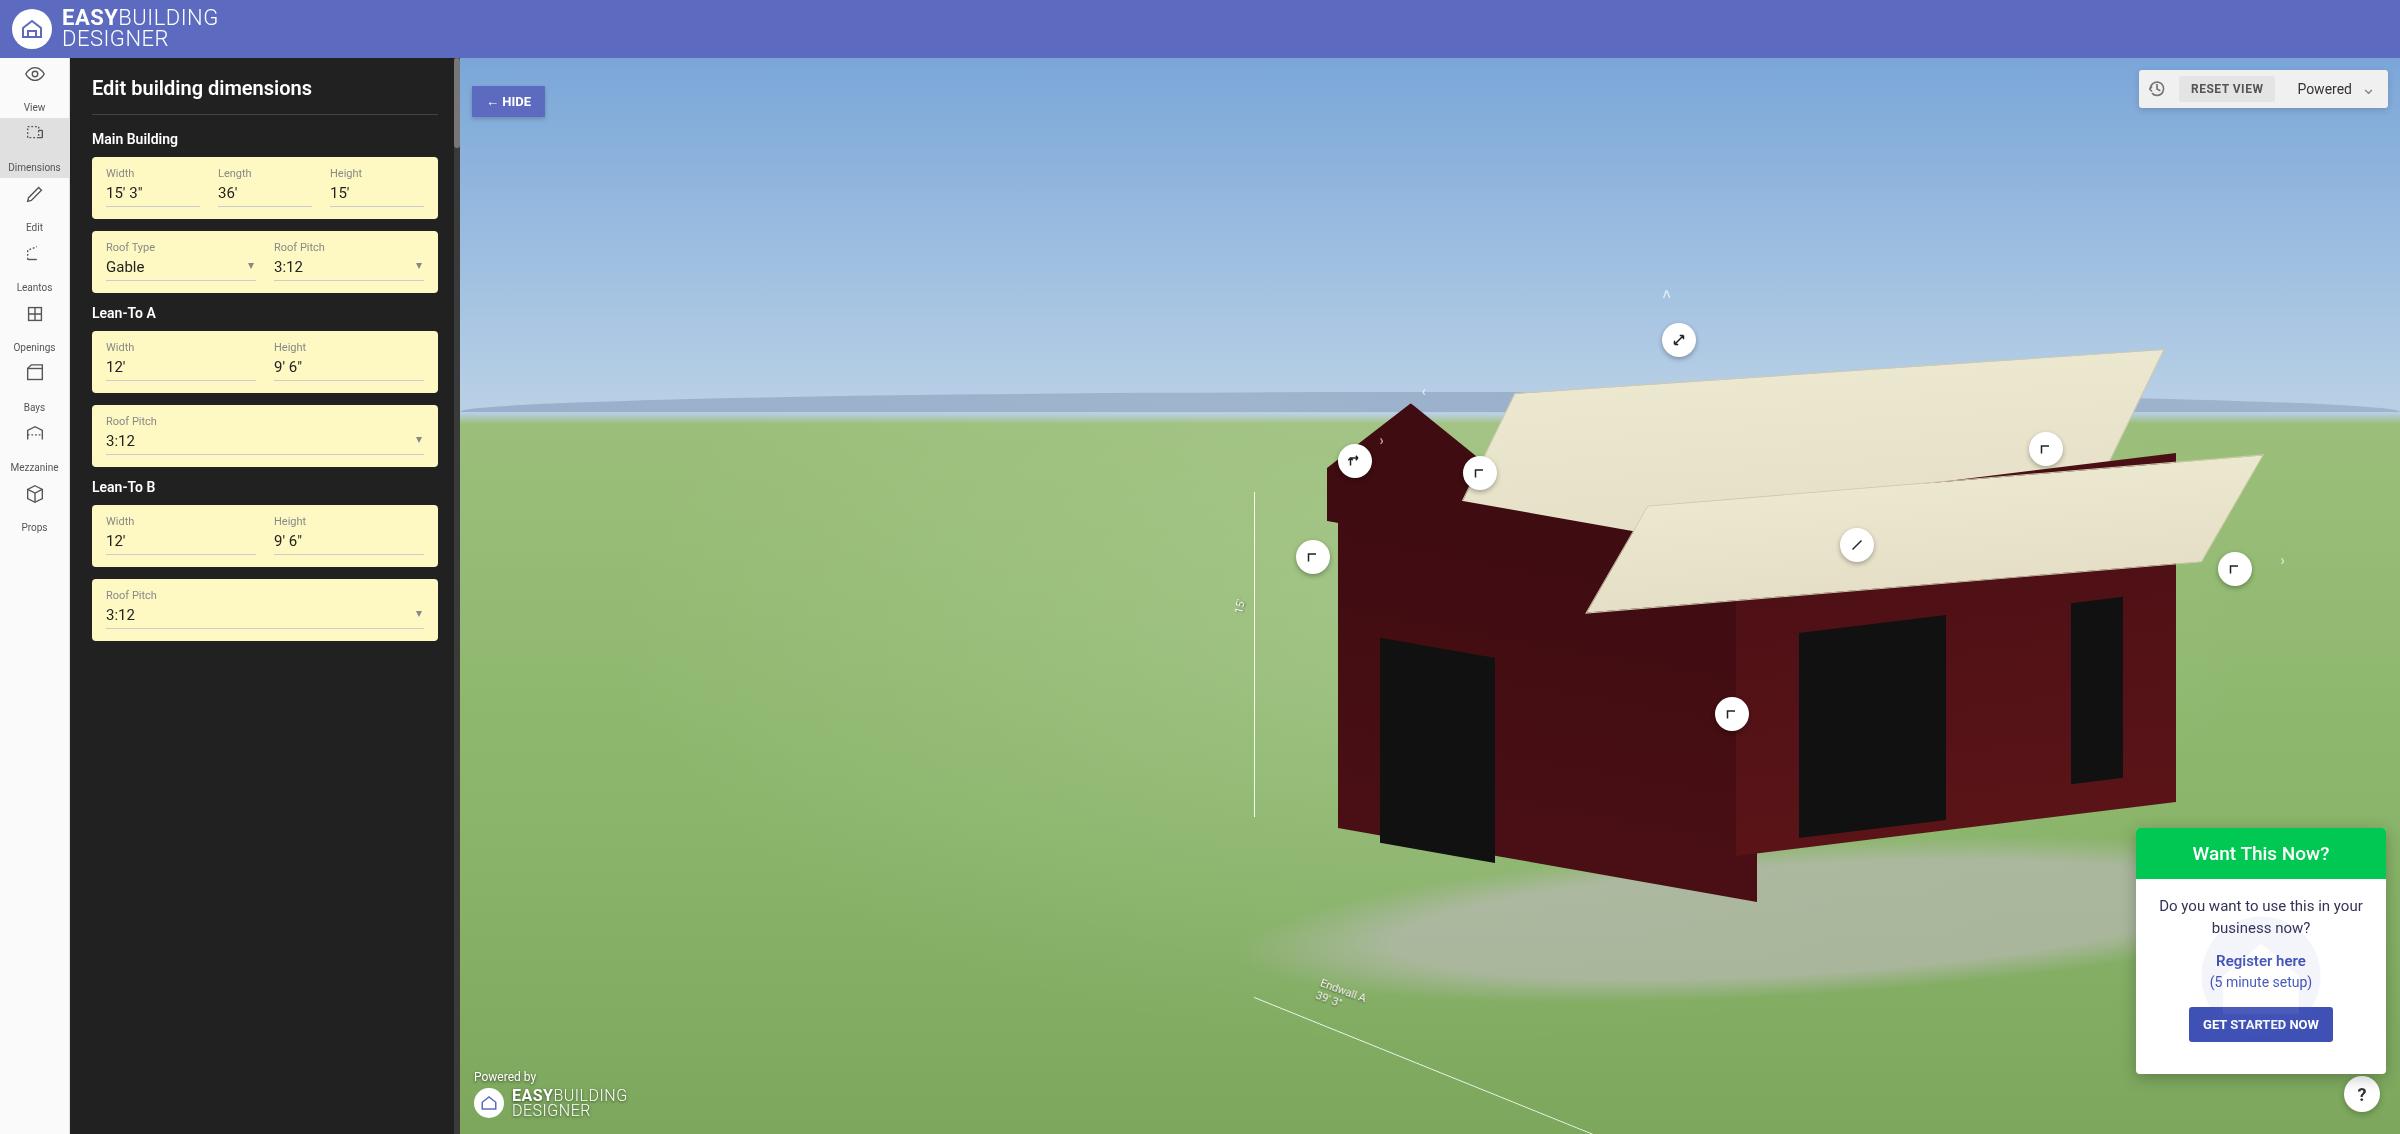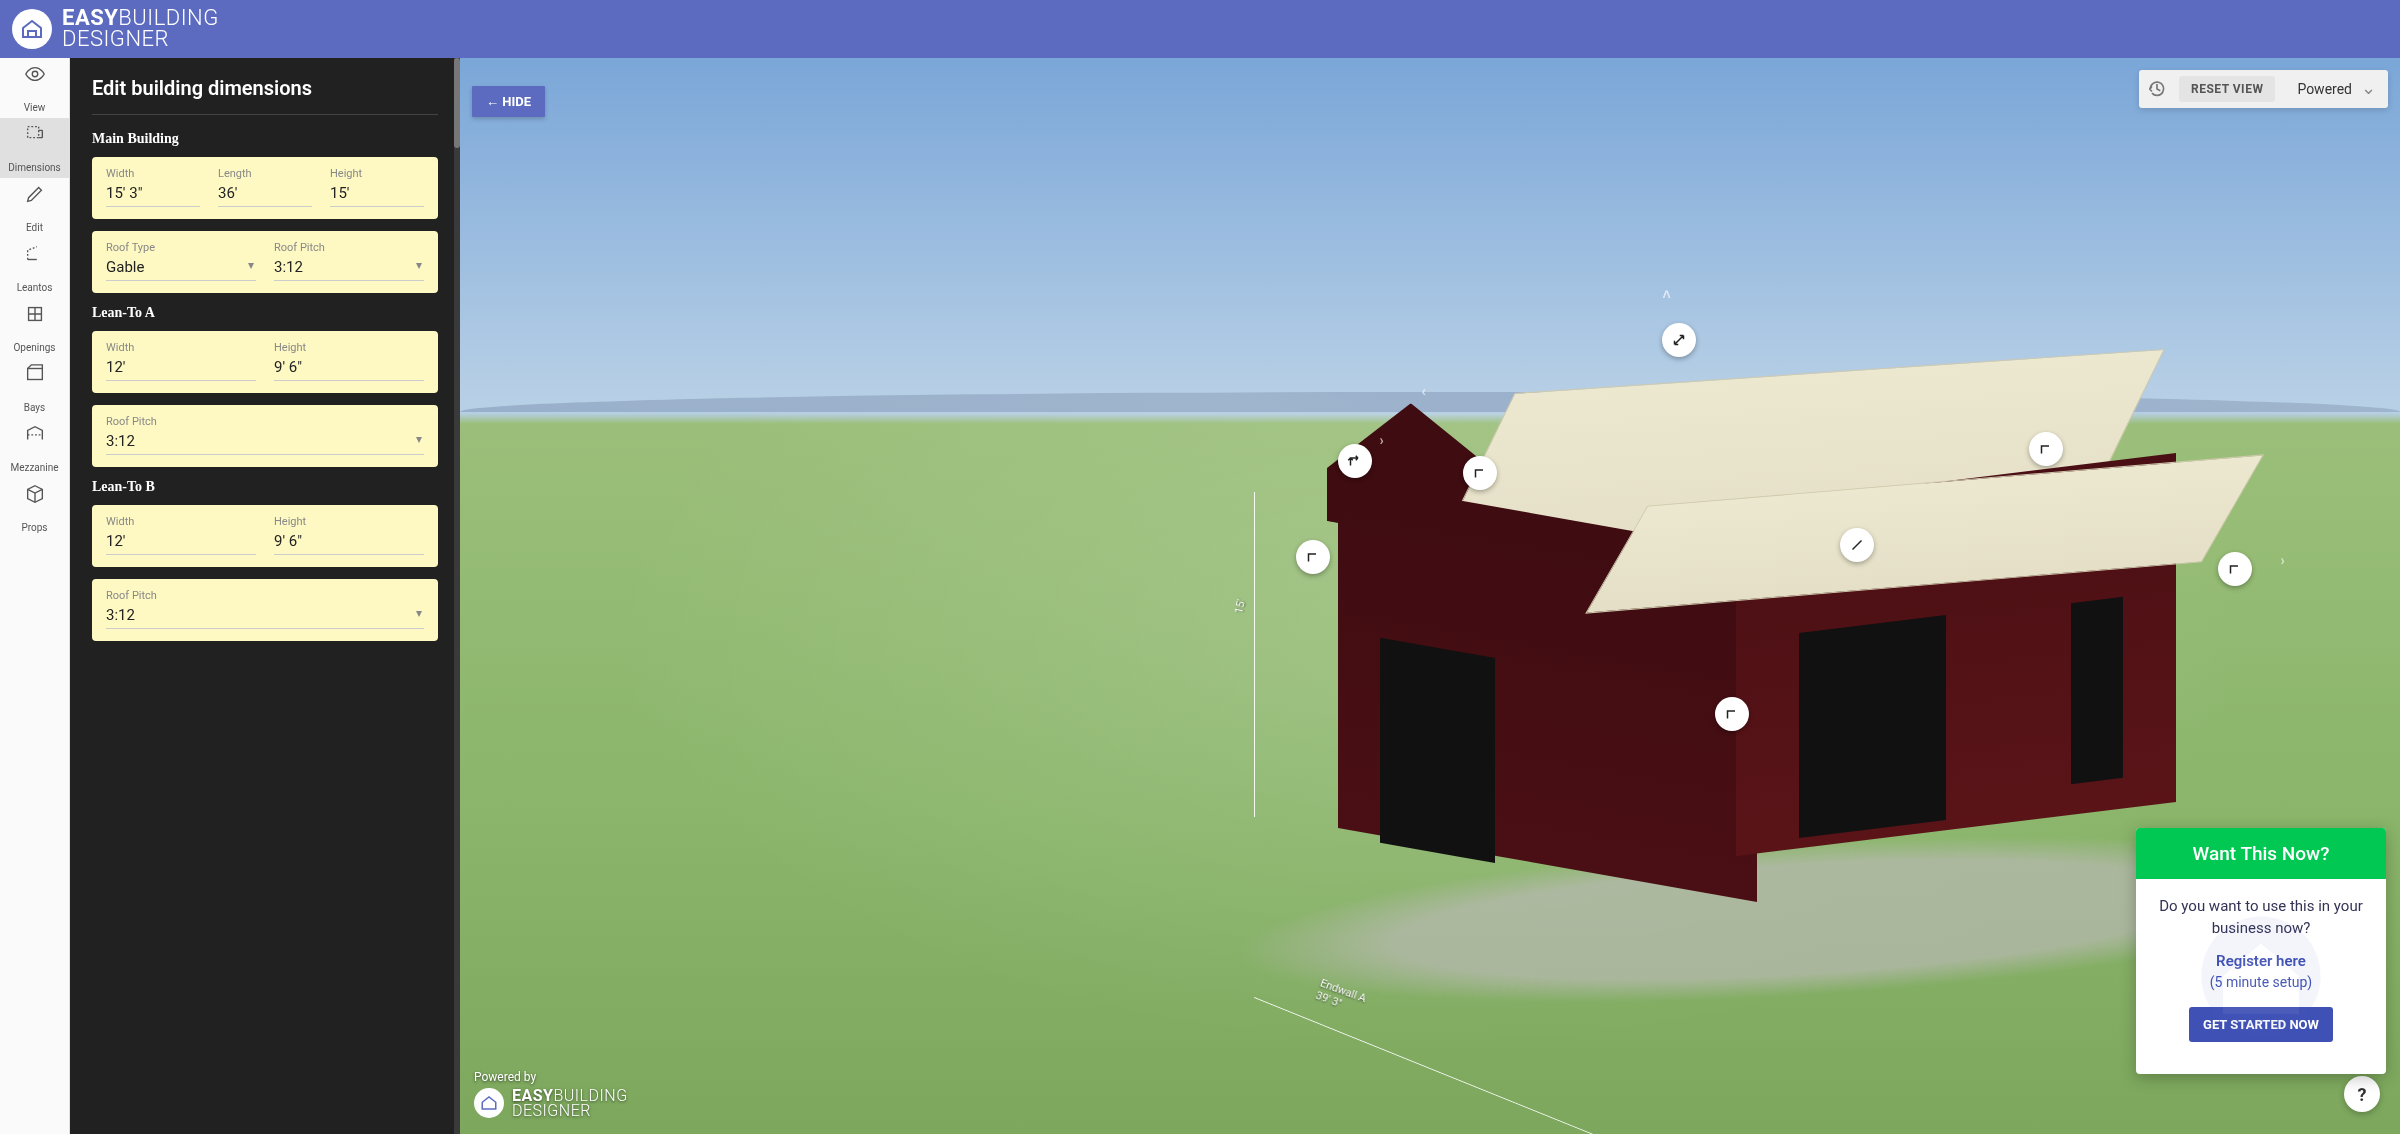--- a/index.html
+++ b/index.html
@@ -26,21 +26,21 @@
 .rail { width: 70px; background: #fafafa; border-right: 1px solid #e0e0e0; display: flex; flex-direction: column; }
 .rail-item { height: 60px; display: flex; flex-direction: column; align-items: center; justify-content: center; gap: 17px; cursor:pointer; color:#555; }
 .rail-item.active { background: #e0e0e0; }
 .rail-item svg { width: 22px; height: 22px; stroke:#555; fill:none; stroke-width:1.5; }
 .rail-item span { font-size: 10px; }
 
 
 .panel { width: 390px; background: #212121; color: #fff; overflow-y: auto; padding: 18px 22px; position:relative;}
 .panel h1 { font-size: 20px; font-weight: 600; margin-bottom: 14px; }
 .panel hr { border: none; border-top: 1px solid #444; margin-bottom: 16px; }
-.panel h2 { font-size: 14px; font-weight: 600; margin: 8px 0 10px; font-family: Liberation Serif, serif; }
+.panel h2 { font-size: 14px; font-weight: 600; margin: 8px 0 10px; }
 .card { background: #fef9c3; border-radius: 4px; padding: 10px 14px 12px; margin-bottom: 12px; display: flex; gap: 18px; }
 .field { flex: 1; display: flex; flex-direction: column; }
 .field label { font-size: 11px; color: #888; margin-bottom: 2px; }
 .field .val { font-size: 15px; color: #222; border-bottom: 1px solid #ccc; padding: 2px 0 4px; position:relative; }
 .field.dd .val::after { content: "▾"; position:absolute; right:2px; color:#888; font-size:12px; }
 .panel-scroll-edge { position:absolute; right:0; top:0; bottom:0; width:6px; background:#3a3a3a;}
 .panel-scroll-edge::before{content:"";position:absolute;right:0;top:0;width:6px;height:90px;background:#777;border-radius:3px;}
 
 
 .viewport { flex: 1; position: relative; background: linear-gradient(to bottom, #7aa6d8 0%, #b8d0e6 32%, #b7cfe5 33%, #9bbf7a 34%, #8ab56a 70%, #7ca75c 100%); overflow:hidden;}

